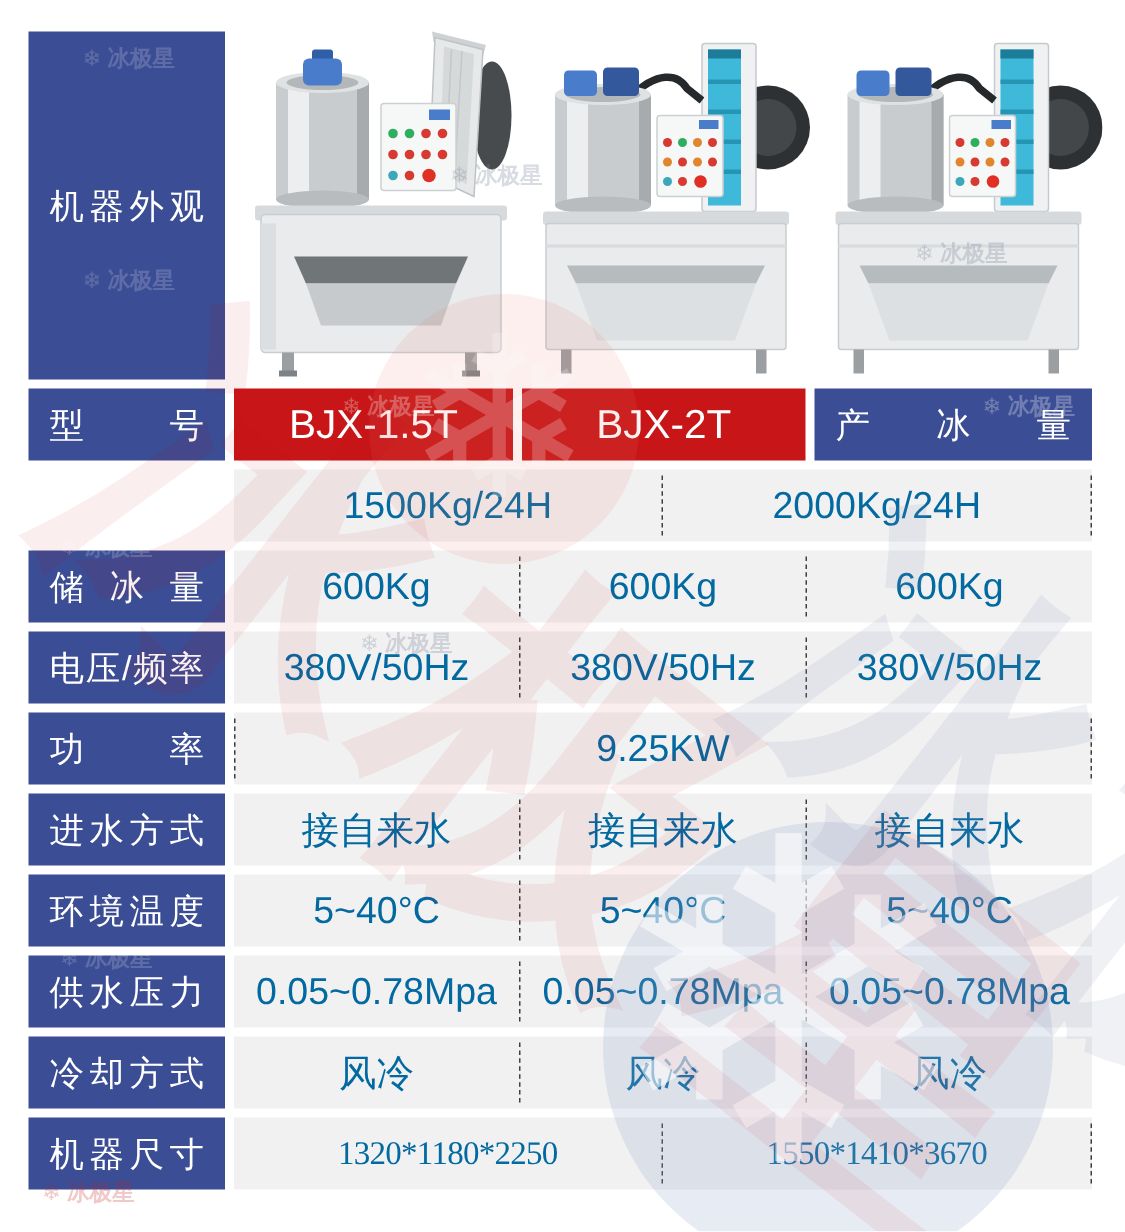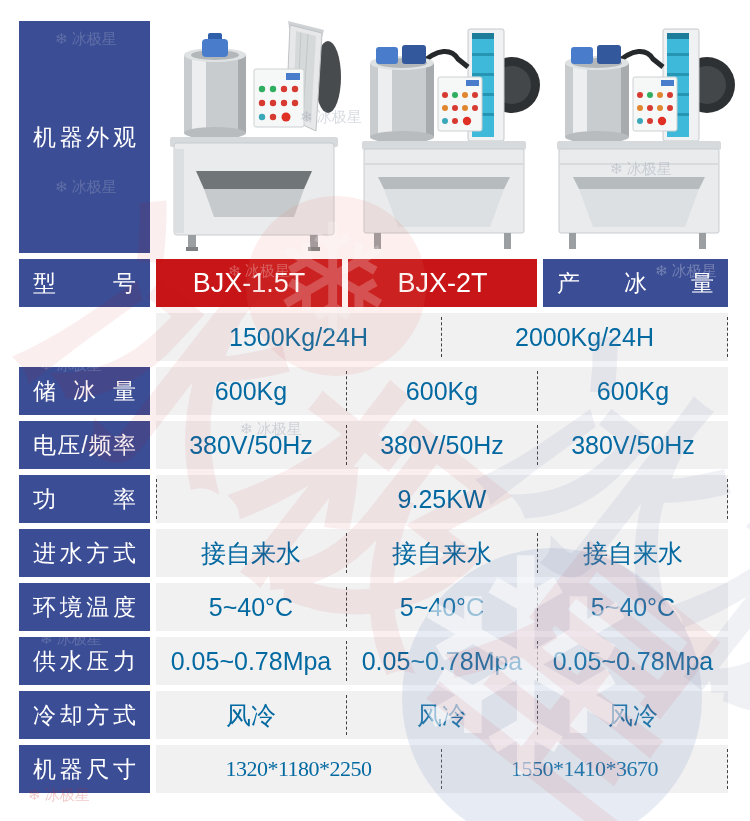--- a/index.html
+++ b/index.html
@@ -17,21 +17,21 @@
   .lab{background:#3b4d94;color:#ffffff;font-size:23px;padding:0 14px;}
   .jc{display:flex;justify-content:space-between;align-items:center;overflow:hidden;}
   .model{background:#c81517;color:#ffffff;font-size:27px;display:flex;align-items:center;justify-content:center;}
   .strip{grid-column:2/5;background:#f1f1f2;display:flex;}
   .cellv{flex:1 1 0;display:flex;align-items:center;justify-content:center;font-size:25px;color:#0369a1;}
   .cellv.dim{font-size:22px;letter-spacing:-0.5px;font-family:Liberation Serif, serif;}
   .vdiv{width:0;border-left:1px dashed #3f3f3f;margin:4px 0;}
   .machine{position:relative;}
   .machine svg{position:absolute;top:-8px;left:6px;}
   
-  .wm{position:absolute;pointer-events:none;white-space:nowrap;z-index:5;}
+  .wm{position:absolute;pointer-events:none;white-space:nowrap;z-index:5;font-weight:bold;}
   .wm-badge{font-size:15px;color:rgba(125,135,155,0.30);}
   .wm-badge.onred{color:rgba(255,255,255,0.28);}
   .wm-badge.onblue{color:rgba(255,255,255,0.18);}
   .wm-badge.red{color:rgba(200,40,40,0.25);}
   .wm-bigred{left:170px;top:150px;font-size:250px;font-weight:bold;letter-spacing:15px;
     transform:rotate(38deg);transform-origin:0 0;color:rgba(200,21,23,0.07);}
   .wm-bigblue{left:620px;top:290px;font-size:230px;font-weight:bold;letter-spacing:12px;
     transform:rotate(38deg);transform-origin:0 0;color:rgba(120,140,175,0.12);}
   .wm-circle{left:402px;top:548px;width:300px;height:300px;border-radius:50%;background:rgba(145,165,200,0.22);}
   .wm-snow{left:400px;top:520px;font-size:300px;line-height:1;color:rgba(255,255,255,0.55);}

